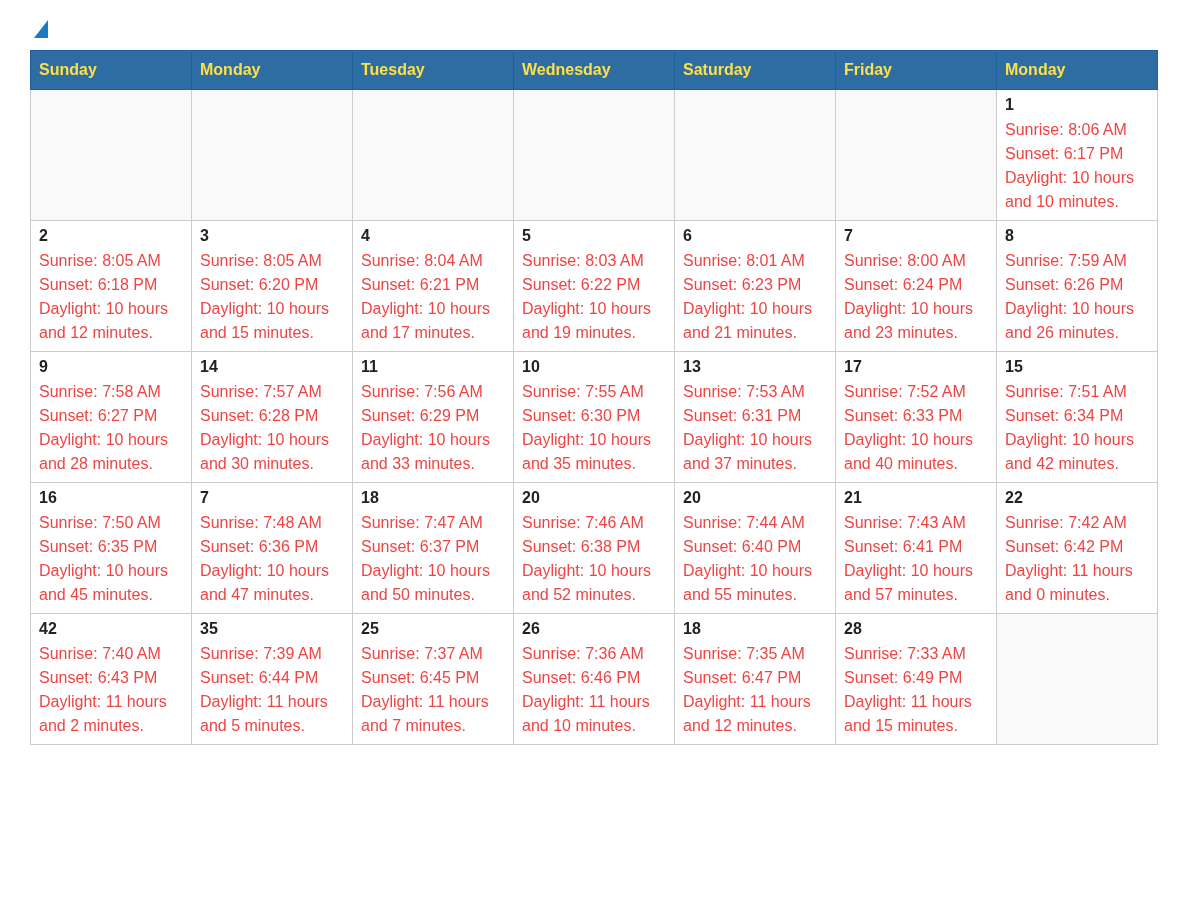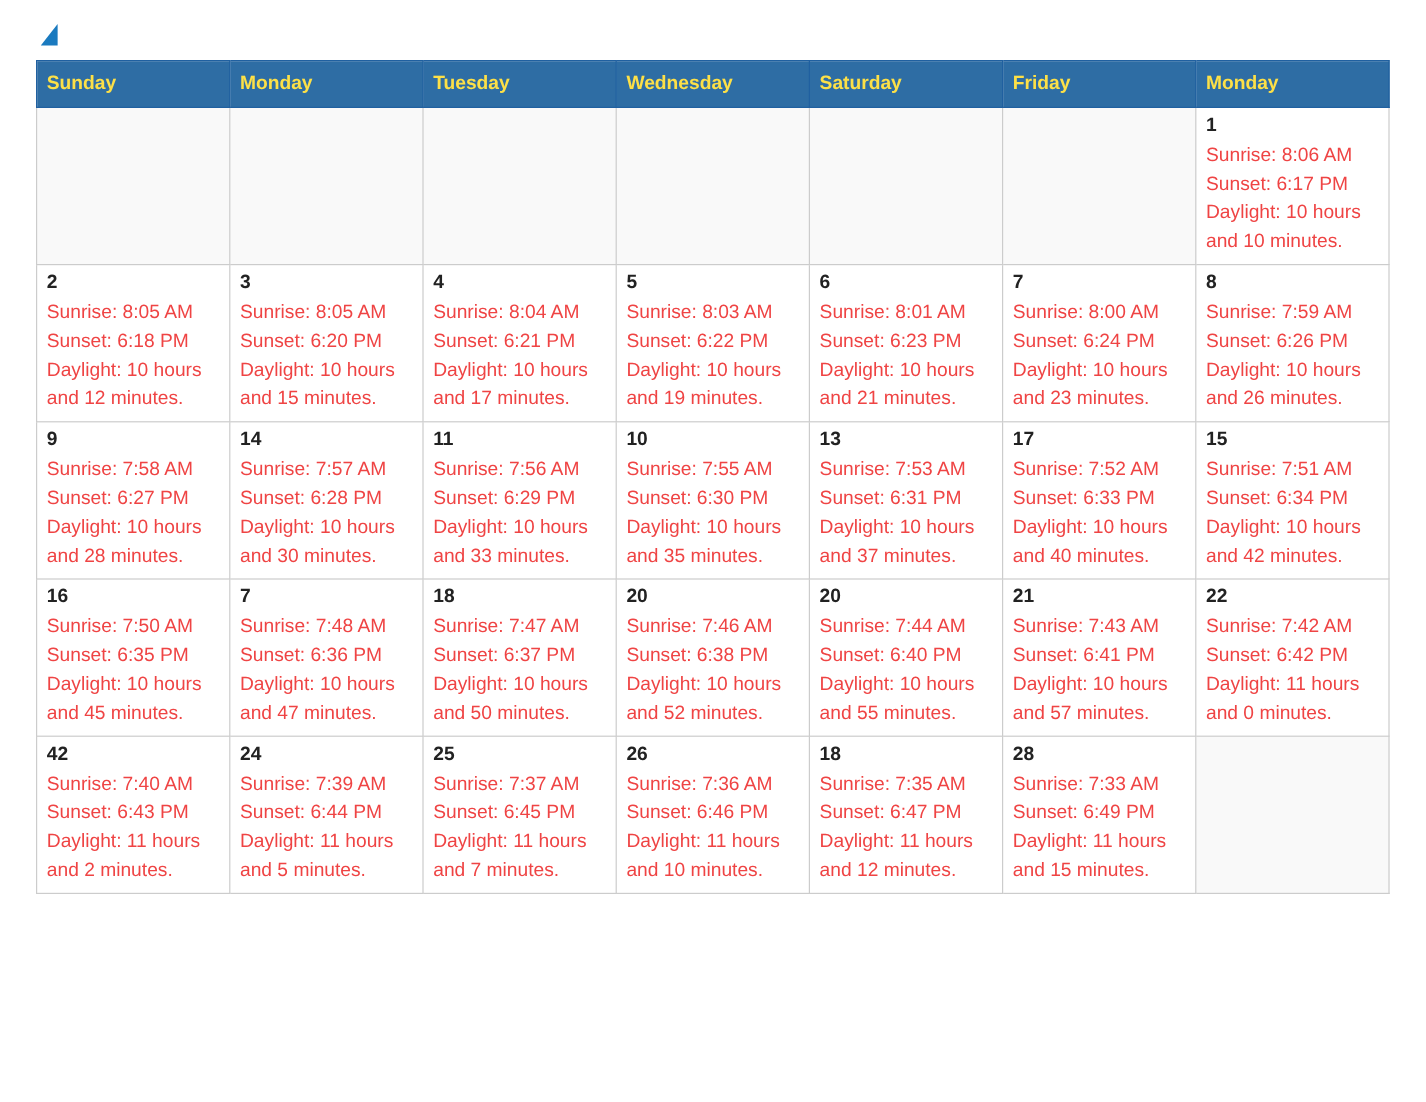--- a/index.html
+++ b/index.html
@@ -232,21 +232,21 @@
           <span class="day-number">22</span>
           <div class="day-info">Sunrise: 7:42 AM<br>Sunset: 6:42 PM<br>Daylight: 11 hours and 0 minutes.</div>
         </td>
       </tr>
       <tr class="row-border">
         <td>
           <span class="day-number">42</span>
           <div class="day-info">Sunrise: 7:40 AM<br>Sunset: 6:43 PM<br>Daylight: 11 hours and 2 minutes.</div>
         </td>
         <td>
-          <span class="day-number">24</span>
+          <span class="day-number">35</span>
           <div class="day-info">Sunrise: 7:39 AM<br>Sunset: 6:44 PM<br>Daylight: 11 hours and 5 minutes.</div>
         </td>
         <td>
           <span class="day-number">25</span>
           <div class="day-info">Sunrise: 7:37 AM<br>Sunset: 6:45 PM<br>Daylight: 11 hours and 7 minutes.</div>
         </td>
         <td>
           <span class="day-number">26</span>
           <div class="day-info">Sunrise: 7:36 AM<br>Sunset: 6:46 PM<br>Daylight: 11 hours and 10 minutes.</div>
         </td>

